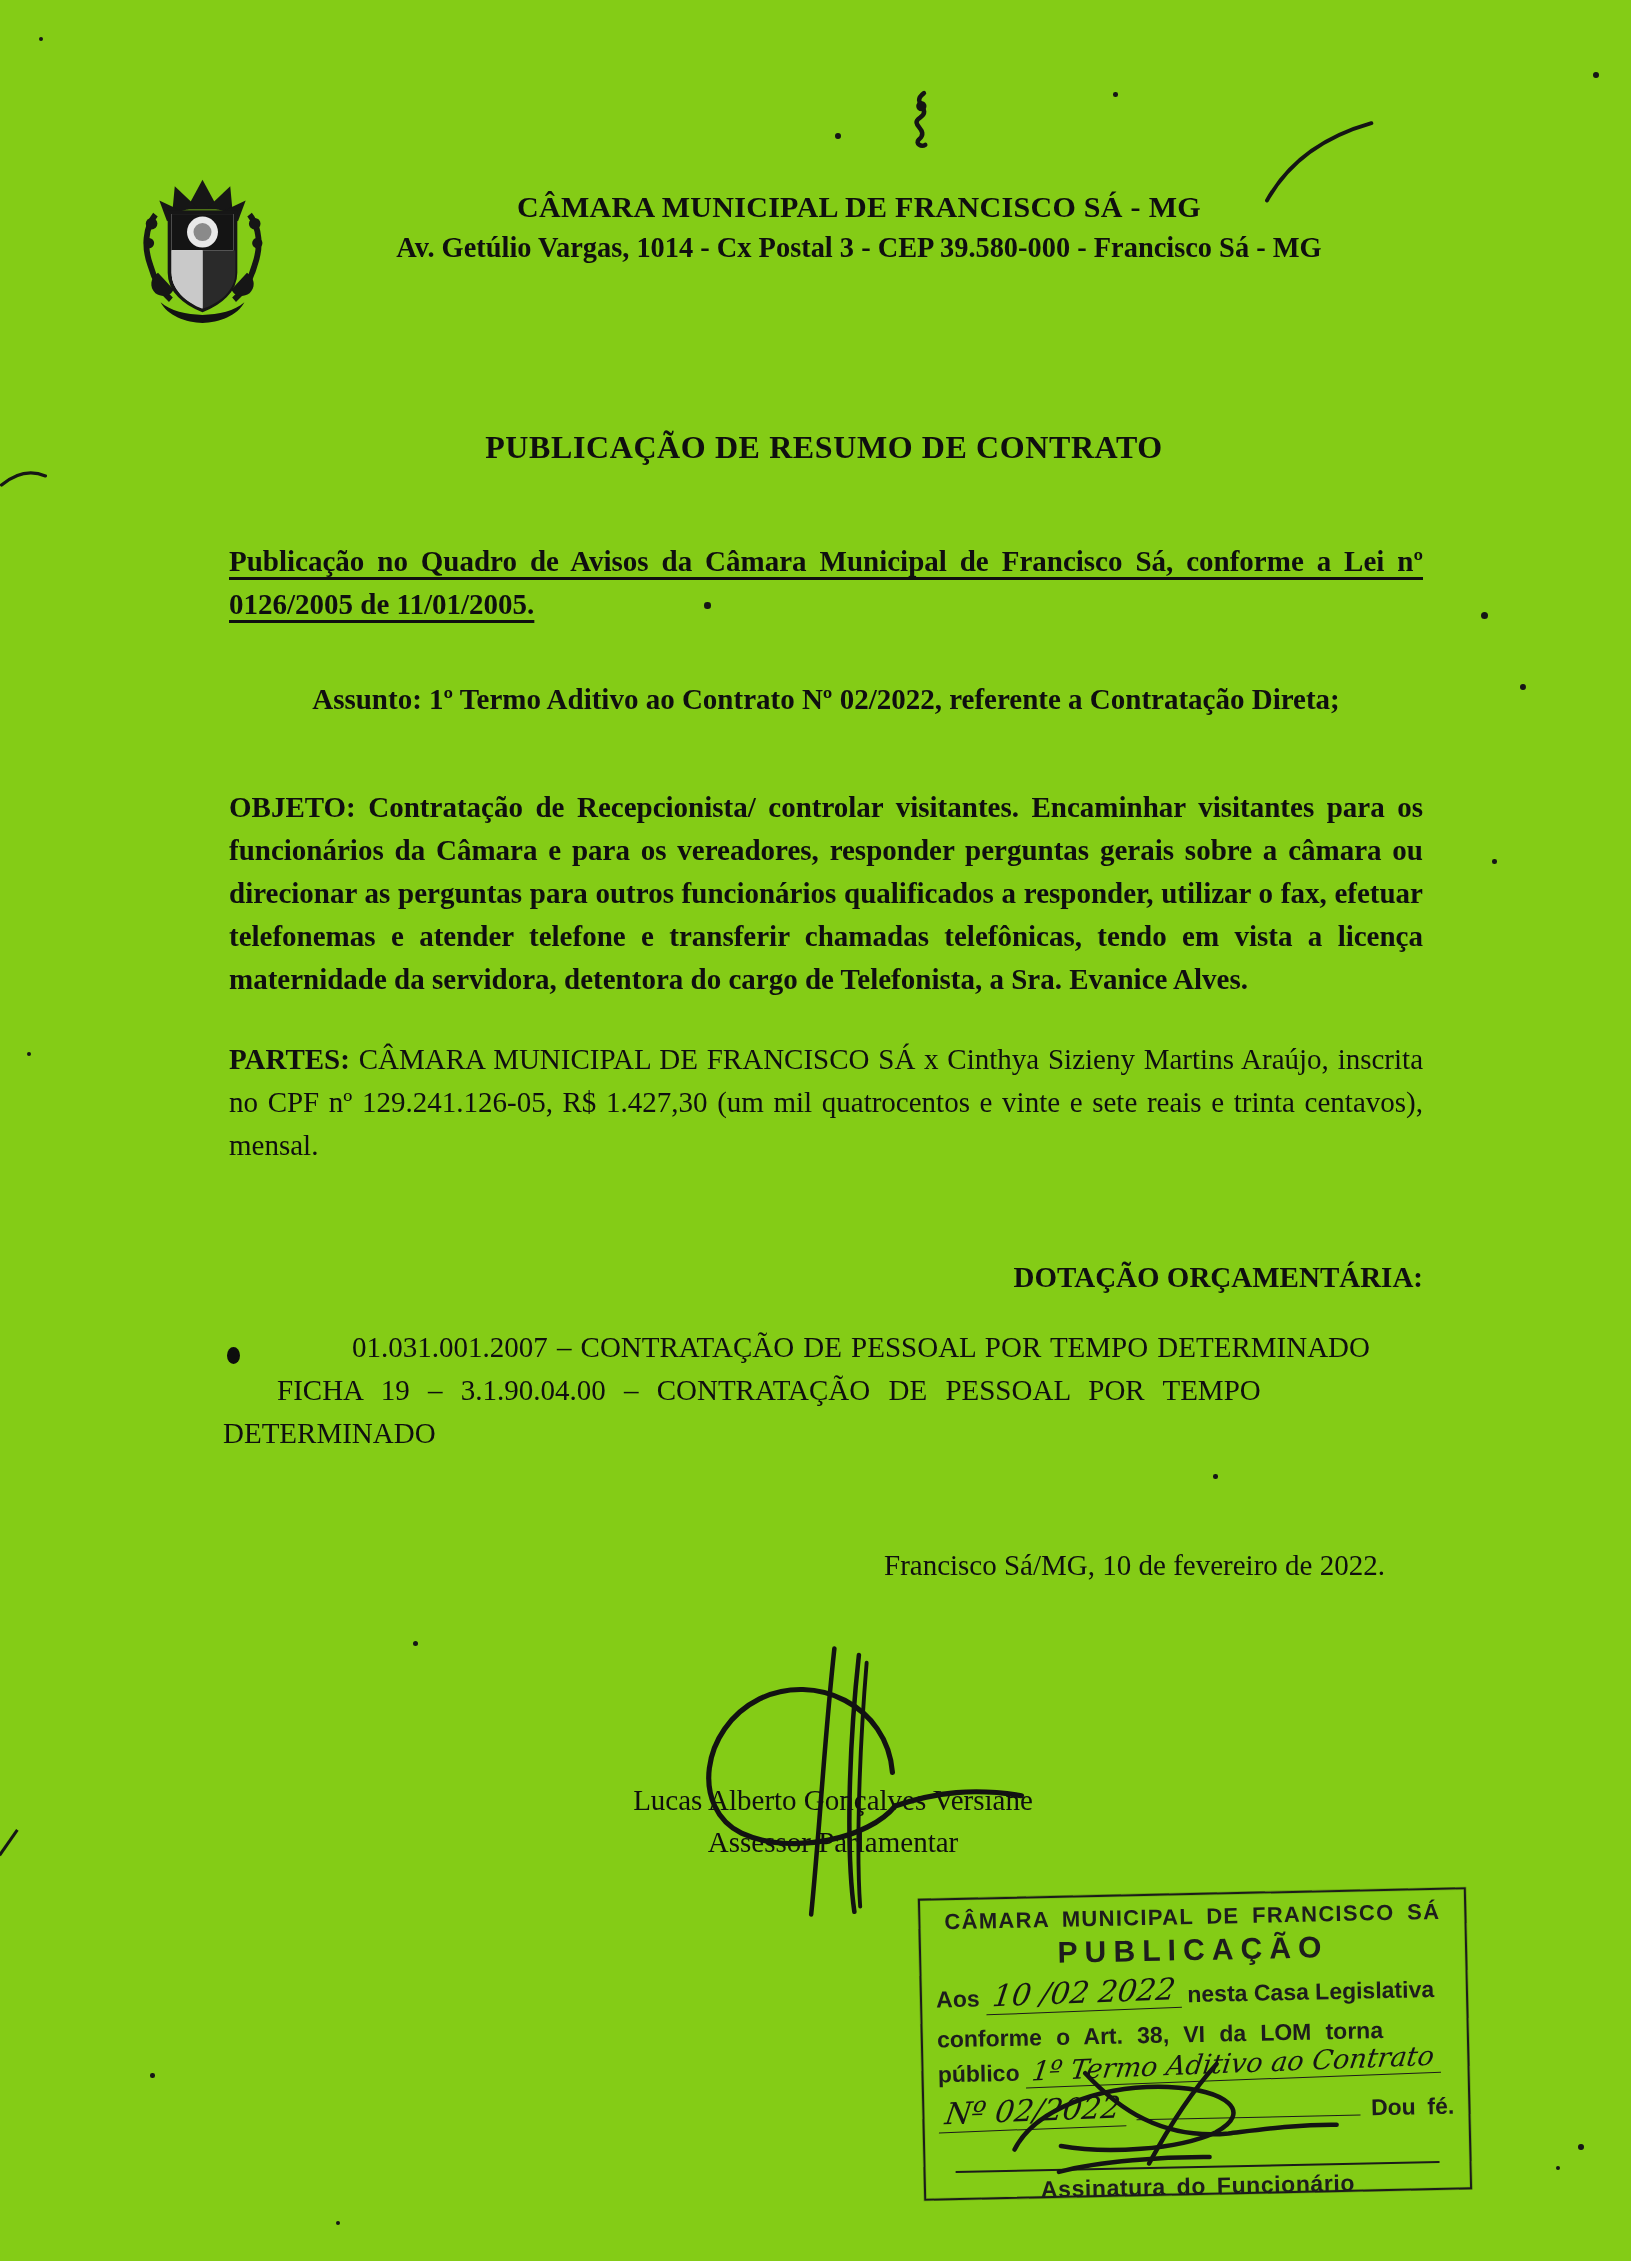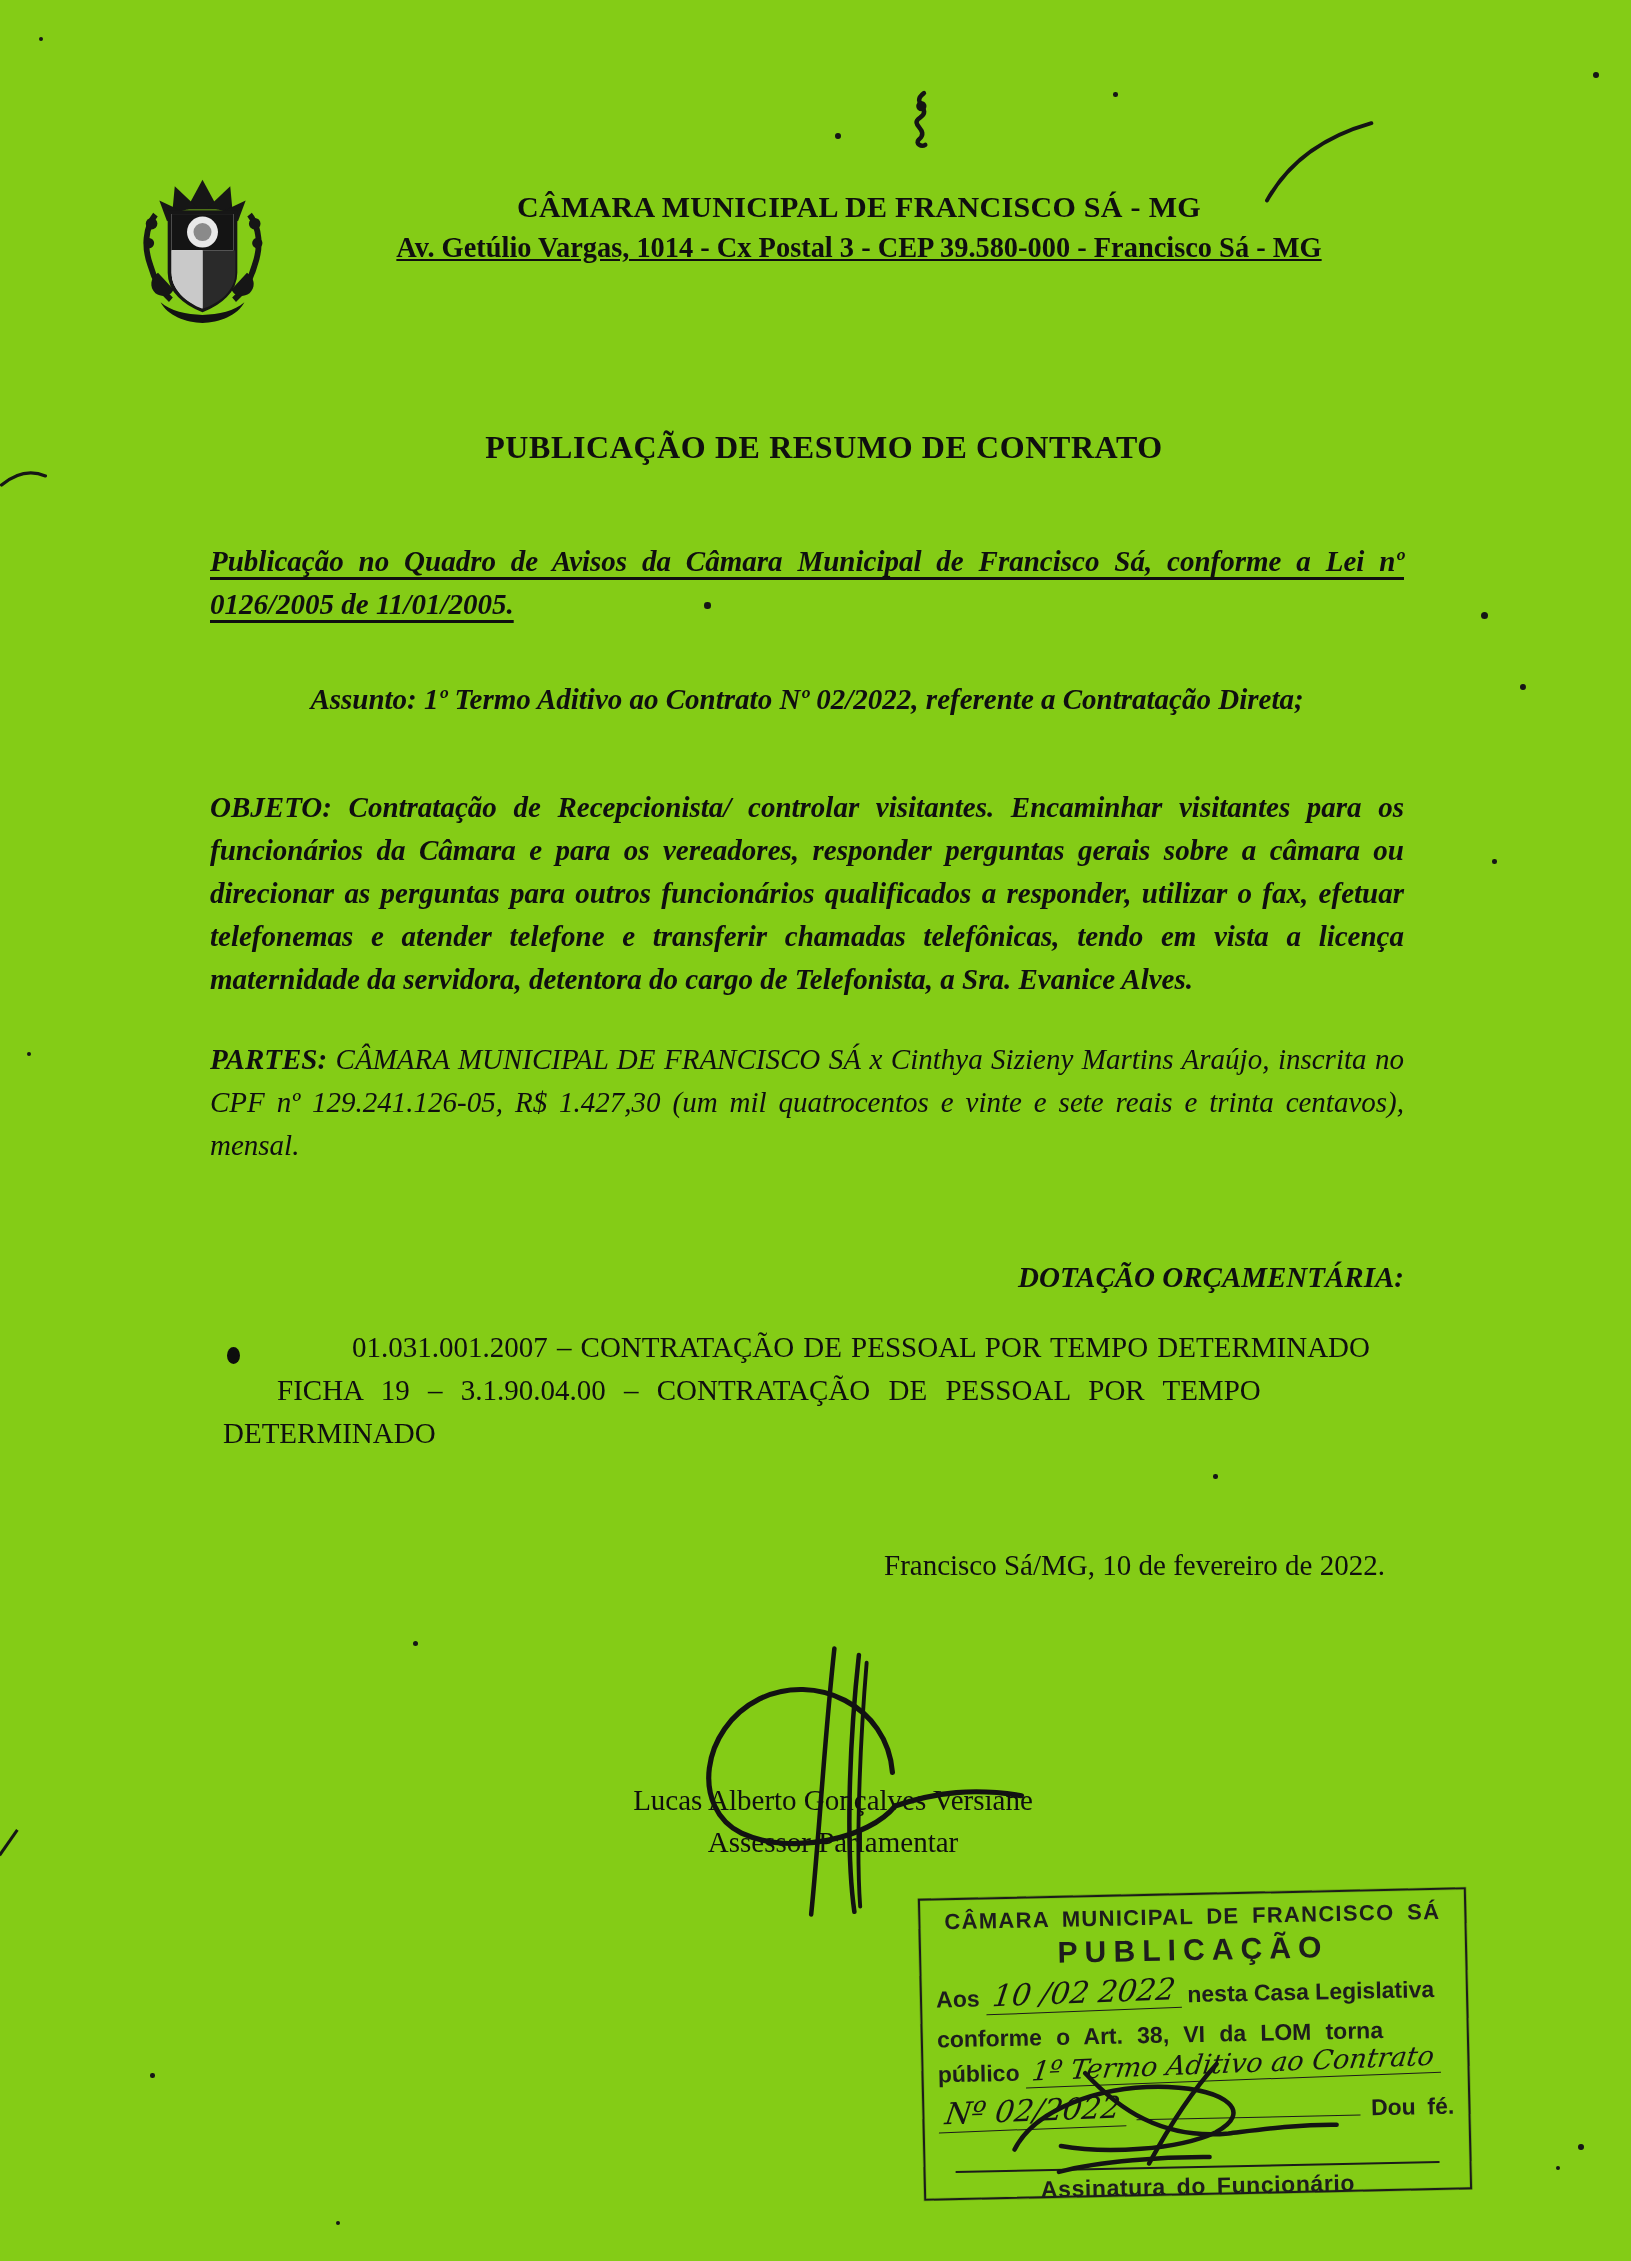--- a/index.html
+++ b/index.html
@@ -4,25 +4,25 @@
 <style>
   html,body{margin:0;padding:0;background:#e8e8e8;}
   .page{
     position:relative;width:1631px;height:2261px;background:#84cc16;
     font-family:"Liberation Serif",serif;color:#0f0f0f;overflow:hidden;
   }
   .abs{position:absolute;}
   
   .hdr-text{left:213px;top:186px;width:1292px;text-align:center;font-weight:bold;}
   .hdr-org{font-size:30px;line-height:41px;letter-spacing:0.3px;}
-  .hdr-addr{font-size:28.4px;line-height:41px;text-decoration:underline;}
+  .hdr-addr{font-size:28.4px;line-height:41px;}
   .logo{left:141px;top:176px;width:123px;height:147px;}
   
   .doc-title{left:194px;top:429px;width:1260px;text-align:center;font-size:32px;font-weight:bold;letter-spacing:0.6px;}
-  .block{left:210px;width:1194px;font-size:29px;line-height:43px;text-align:justify;font-style:italic;}
+  .block{left:229px;width:1194px;font-size:29px;line-height:43px;text-align:justify;}
   .intro{top:540px;font-weight:bold;text-decoration:underline;text-decoration-thickness:2.6px;text-underline-offset:5.8px;}
   .assunto{top:678px;font-weight:bold;text-align:center;}
   .objeto{top:786px;font-weight:bold;}
   .partes{top:1038px;}
   .prazo{top:1185px;text-align:left;}
   .dotacao-h{top:1256px;font-weight:bold;text-align:right;}
   .bullet-dot{left:227px;top:1347px;width:13px;height:17px;background:#0d0d0d;border-radius:50%;}
   .bl1{left:304px;top:1331px;width:1114px;font-size:29px;word-spacing:1.9px;white-space:nowrap;margin-left:48px;}
   .bl2{left:277px;top:1374px;width:1144px;font-size:29px;word-spacing:11px;white-space:nowrap;}
   .bl3{left:223px;top:1417px;font-size:29px;}

